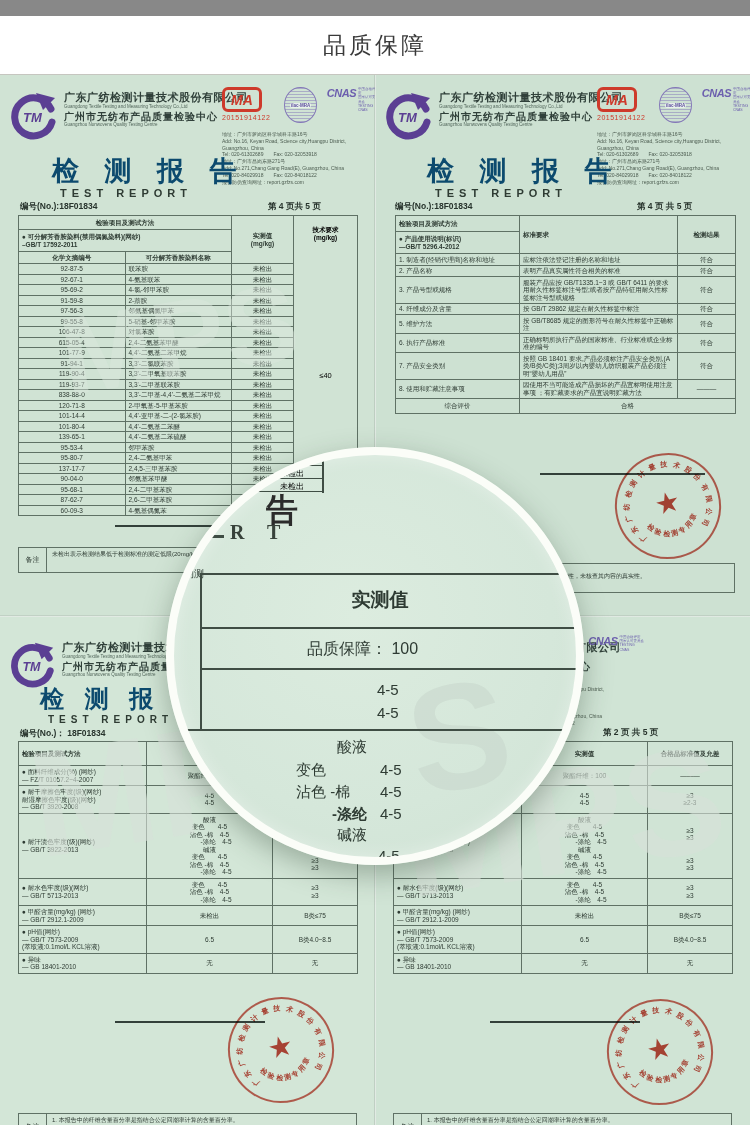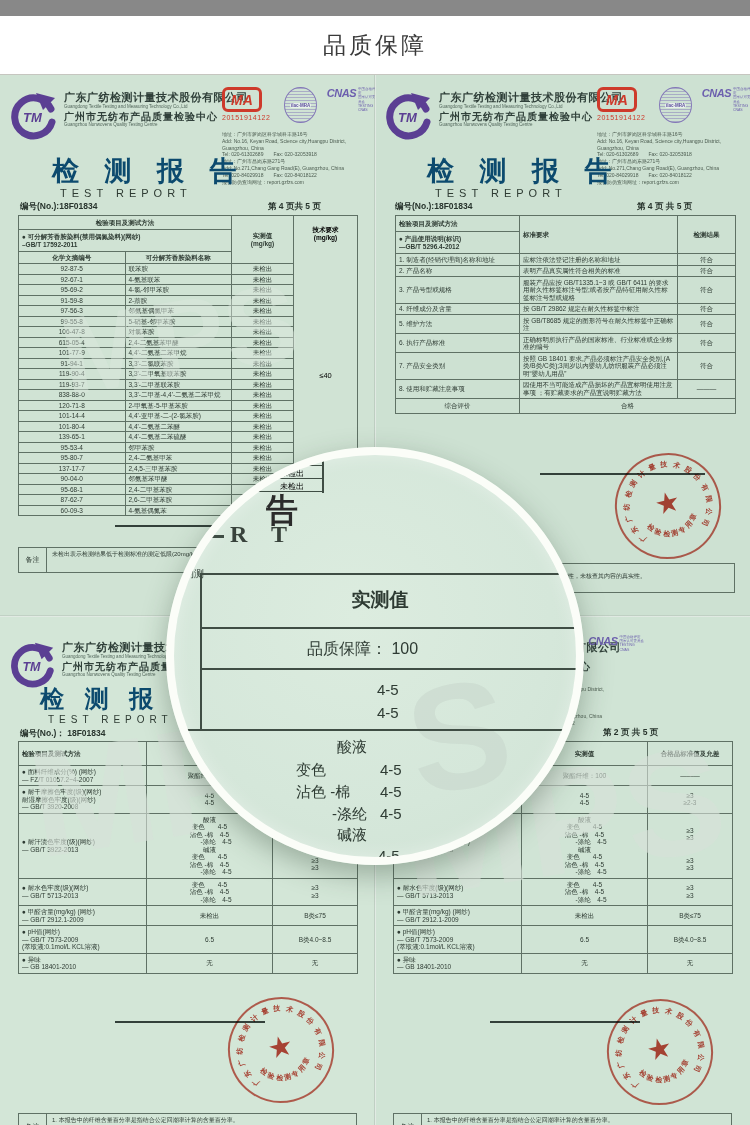--- a/index.html
+++ b/index.html
@@ -40,21 +40,21 @@
   .ilac { width:36px; height:36px; margin-left:14px; border-radius:50%; border:1px solid #8478b8;
     background:repeating-linear-gradient(180deg, rgba(132,120,184,.5) 0 1px, rgba(210,225,214,0) 1px 3px);
     display:flex; align-items:center; justify-content:center; }
   .ilac span { font-size:4.5px; color:#5d4f9e; background:rgba(236,243,238,.9); padding:0 1px; border-radius:2px; font-weight:bold; }
   .cnas { margin-left:10px; display:flex; align-items:flex-start; }
   .cnas-t { font-size:11px; font-weight:bold; font-style:italic; color:#6c5fae; letter-spacing:-.5px; }
   .cnas-side { font-size:3.5px; color:#6c5fae; white-space:pre-line; margin-left:2px; line-height:1.2; }
   .addr { position:absolute; width:150px; }
   .addr-line { font-size:5px; color:#4c5c50; line-height:6.8px; }
   .big-title { position:absolute; font-size:27px; font-weight:bold; letter-spacing:9px; color:#0c4a6e; }
-  .big-title-en { position:absolute; font-size:11px; font-weight:normal; letter-spacing:5px; color:#2e3b33; }
+  .big-title-en { position:absolute; font-size:11px; font-weight:bold; letter-spacing:5px; color:#2e3b33; }
   .no-line { position:absolute; font-size:8.5px; font-weight:bold; color:#27332c; }
   .page-no { position:absolute; font-weight:bold; }
 
   
   table { border-collapse:collapse; table-layout:fixed; }
   th, td { border:1px solid #5f7165; font-size:6.5px; color:#2e3b33; padding:1.5px 3px; line-height:7.5px; vertical-align:middle; }
   th { font-weight:bold; text-align:center; }
   .pre { white-space:pre-line; }
   .ctr { text-align:center; }
 
@@ -823,40 +823,40 @@
           <span>未检出</span>
         </div>
       <div class="mg-frag-row" style="left:0;top:11px;height:13px;">
           <span>未检出</span>
         </div>
       <div class="mg-frag-row" style="left:0;top:24px;height:13px;">
           <span>未检出</span>
         </div>
       <div class="mg-vline" style="left:148px;top:-2px;height:40px;"></div>
       <div class="mg" style="left:92px;top:34px;font-size:32px;font-weight:bold;color:#2b2b2b;">告</div>
-      <div class="mg" style="left:56px;top:66px;font-size:24px;font-weight:bold;letter-spacing:9px;font-family:'Liberation Serif',serif;color:#38423b;">R T</div>
+      <div class="mg" style="left:56px;top:66px;font-size:20px;font-weight:bold;letter-spacing:9px;font-family:'Liberation Serif',serif;color:#38423b;">R T</div>
       <div class="mg-line" style="left:0;top:80px;width:50px;height:2.5px;"></div>
       <div class="mg" style="left:0;top:112px;font-size:10px;">准的测</div>
 
 
       <div class="mg-line" style="left:26px;top:118px;right:0;"></div>
       <div class="mg-vline" style="left:26px;top:118px;height:156px;"></div>
       <div class="mg" style="left:26px;top:132px;width:360px;text-align:center;font-size:19px;font-weight:bold;">实测值</div>
       <div class="mg-line" style="left:26px;top:172px;right:0;"></div>
       <div class="mg" style="left:133px;top:184px;font-size:16px;">品质保障：  100</div>
       <div class="mg-line" style="left:26px;top:213px;right:0;"></div>
       <div class="mg" style="left:203px;top:226px;font-size:15px;">4-5</div>
       <div class="mg" style="left:203px;top:249px;font-size:15px;">4-5</div>
       <div class="mg-line" style="left:0;top:274px;right:0;"></div>
 
       <div class="mg" style="left:163px;top:283px;font-size:15px;">酸液</div>
       <div class="mg" style="left:122px;top:306px;font-size:15px;">变色</div>
       <div class="mg" style="left:206px;top:306px;font-size:15px;">4-5</div>
       <div class="mg" style="left:122px;top:328px;font-size:15px;">沾色 -棉</div>
       <div class="mg" style="left:206px;top:328px;font-size:15px;">4-5</div>
-      <div class="mg" style="left:158px;top:350px;font-size:15px;">-涤纶</div>
+      <div class="mg" style="left:158px;top:350px;font-size:15px;font-weight:bold;">-涤纶</div>
       <div class="mg" style="left:206px;top:350px;font-size:15px;">4-5</div>
       <div class="mg" style="left:163px;top:371px;font-size:15px;">碱液</div>
       <div class="mg" style="left:204px;top:392px;font-size:15px;">4-5</div>
     </div>
 
   </div>
 </div>
 
 </body></html>

